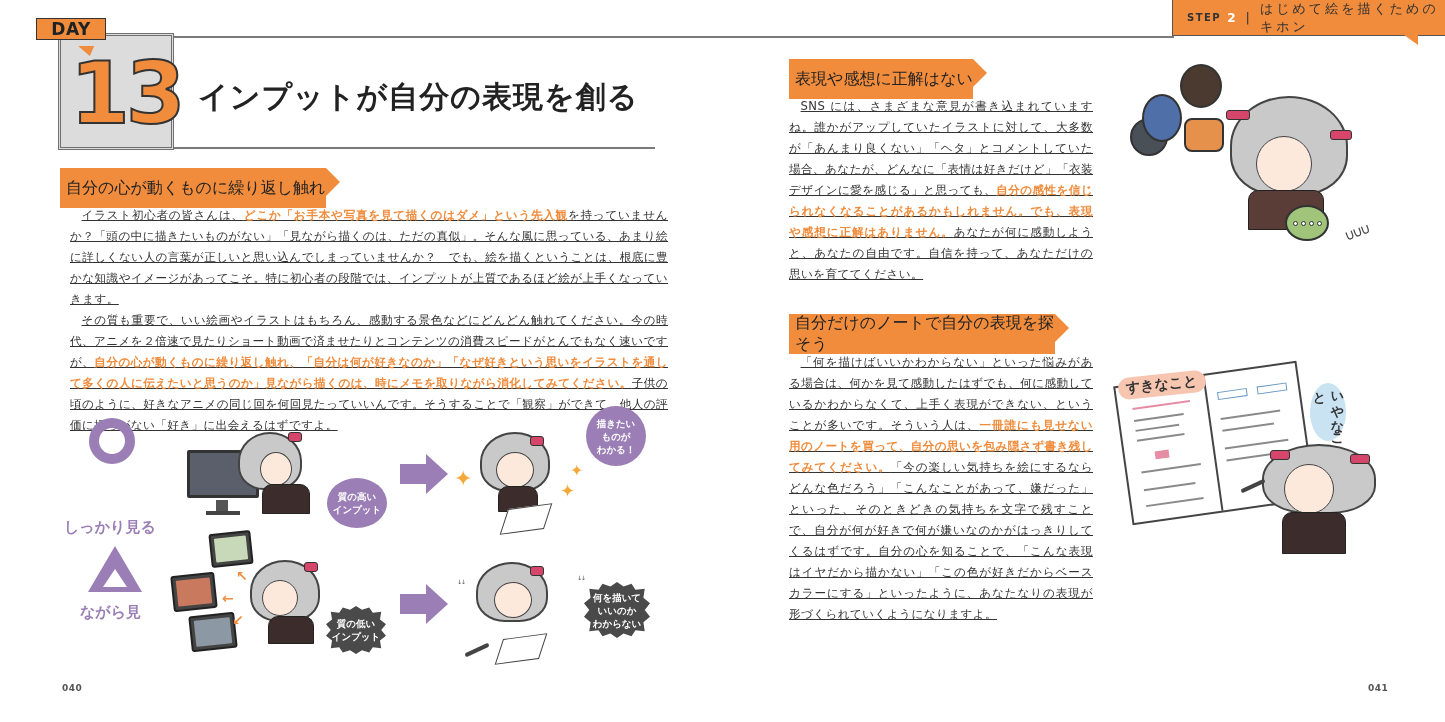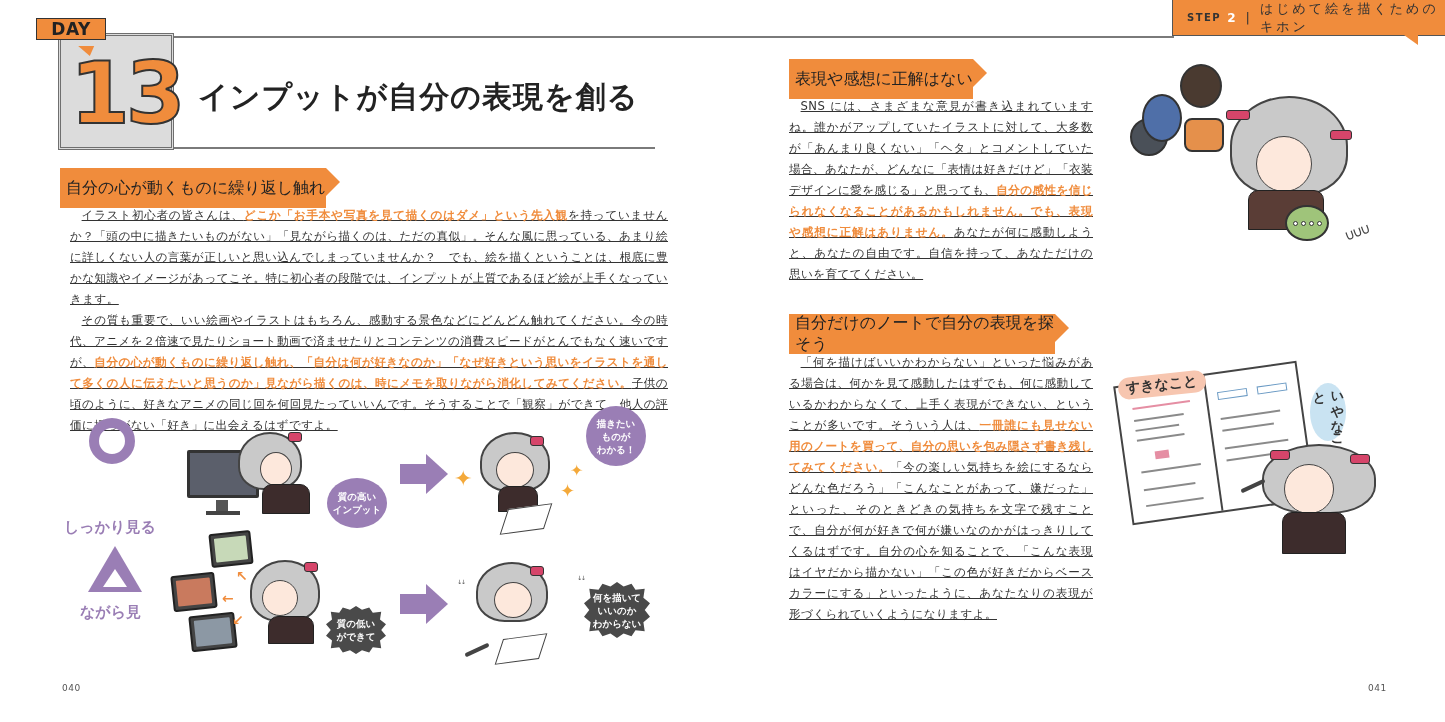--- a/index.html
+++ b/index.html
@@ -86,21 +86,21 @@
   .wavy { position: absolute; font-size: 14px; color: #444; transform: rotate(-20deg); letter-spacing: -2px; }
 
   .notebook { position: absolute; left: 1122px; top: 373px; width: 185px; height: 140px; background: #fff; border: 2px solid #444; transform: rotate(-8deg); }
   .notebook-spine { position: absolute; left: 88px; top: 0; width: 2px; height: 100%; background: #444; }
   .note-line { position: absolute; height: 1.5px; background: #8a8a8a; }
   .note-line.pink { background: #e58ea3; }
   .like-tag { position: absolute; left: 1118px; top: 374px; padding: 2px 8px; background: #f7c6b0; border-radius: 14px; font-size: 14px; font-weight: bold; color: #333; transform: rotate(-6deg); }
   .dislike-tag { position: absolute; left: 1310px; top: 383px; width: 36px; height: 58px; background: #c9e3f2; border-radius: 50%; font-size: 13px; font-weight: bold; color: #333;
     writing-mode: vertical-rl; display: flex; align-items: center; justify-content: center; letter-spacing: -1px; }
 
-  .page-num { position: absolute; top: 683px; font-size: 9px; color: #555; letter-spacing: 0.5px; }
+  .page-num { position: absolute; top: 683px; font-size: 9px; color: #555; letter-spacing: 0.5px; font-weight: bold; }
 </style>
 </head>
 <body>
 
 <div class="title-line-top"></div>
 <div class="title-line-bottom"></div>
 <div class="day-box"></div>
 <div class="day-tag">DAY</div>
 <div class="day-tag-tail"></div>
 <div class="day-num">13</div>
@@ -160,21 +160,21 @@
     <div style="background:#8c98a4;"></div>
   </div>
 <div class="small-arrow" style="left:236px; top:568px;">↖</div>
 <div class="small-arrow" style="left:222px; top:590px;">←</div>
 <div class="small-arrow" style="left:232px; top:612px;">↙</div>
 <div class="char" style="left:250px; top:560px; width:70px; height:62px;"></div>
 <div class="char-face" style="left:262px; top:580px; width:36px; height:36px;"></div>
 <div class="ribbon" style="left:304px; top:562px;"></div>
 <div class="dress" style="left:268px; top:616px; width:46px; height:28px;"></div>
 <div class="bubble-dark" style="left:326px; top:606px; width:60px; height:48px;">質の低い
-ができて</div>
+インプット</div>
 
 <div class="arrow-right" style="left:400px; top:594px;"></div>
 <div class="sweat" style="left:458px; top:578px;">ꜜꜜ</div>
 <div class="char" style="left:476px; top:562px; width:72px; height:60px;"></div>
 <div class="char-face" style="left:494px; top:582px; width:38px; height:36px;"></div>
 <div class="ribbon" style="left:530px; top:566px;"></div>
 <div class="sweat" style="left:578px; top:574px;">ꜜꜜ</div>
 <div class="paper" style="left:500px; top:636px;"></div>
 <div class="pen" style="left:464px; top:648px;"></div>
 <div class="bubble-dark" style="left:584px; top:582px; width:66px; height:56px;">何を描いて

